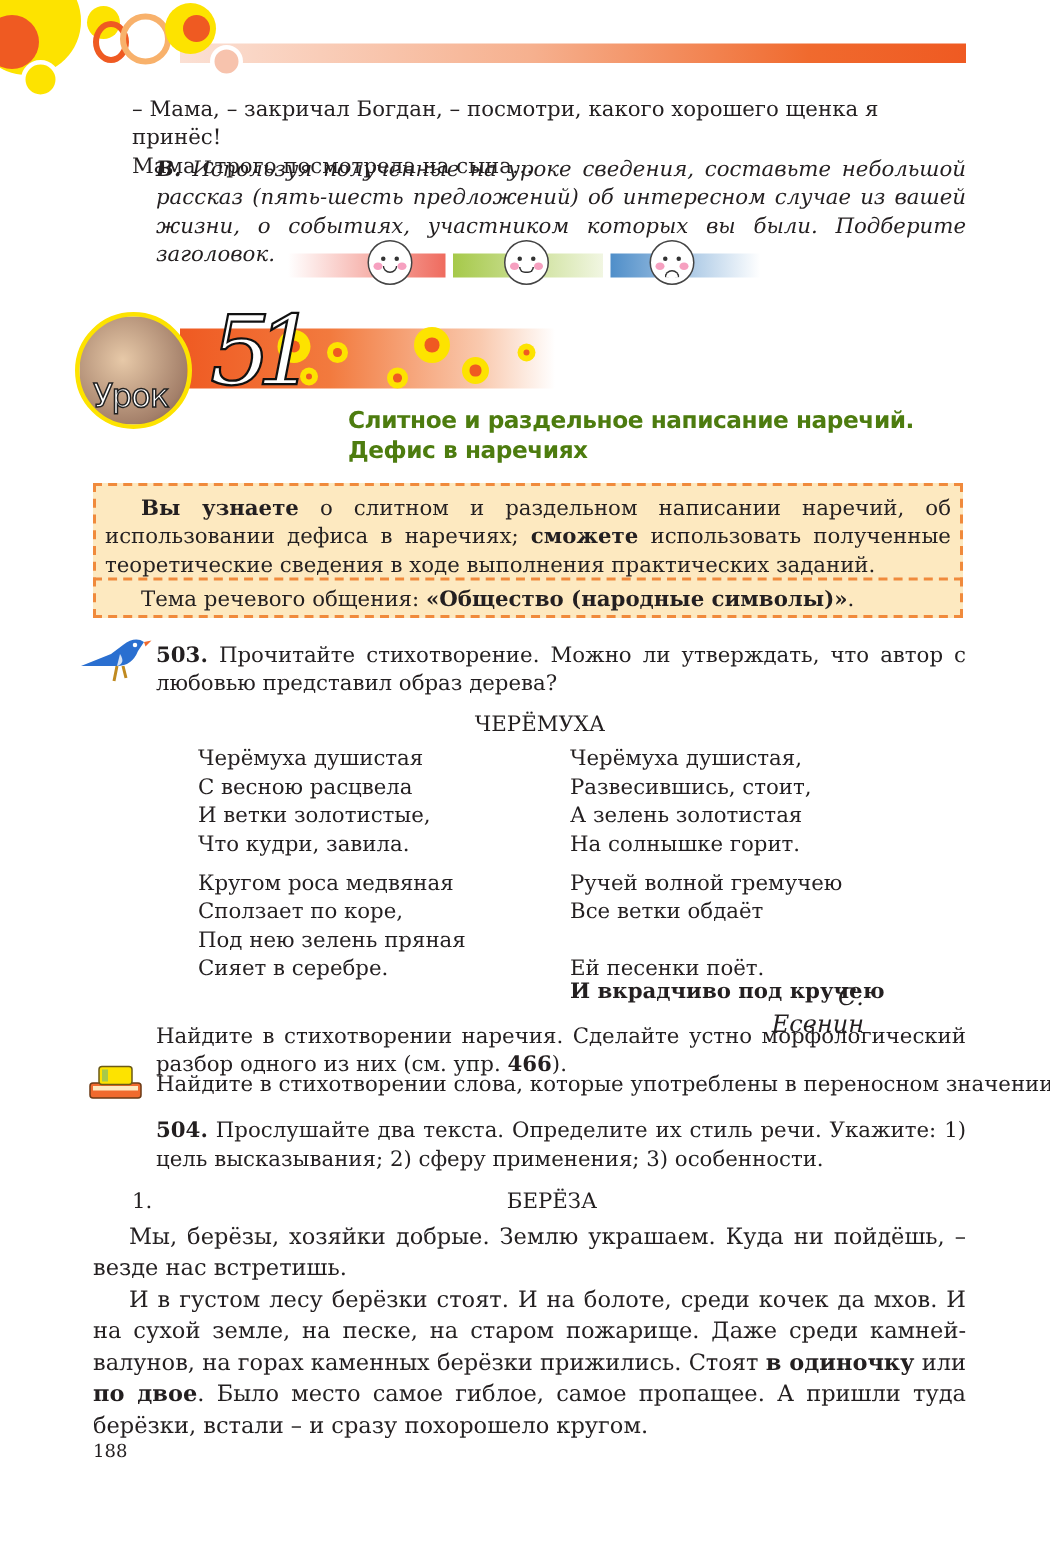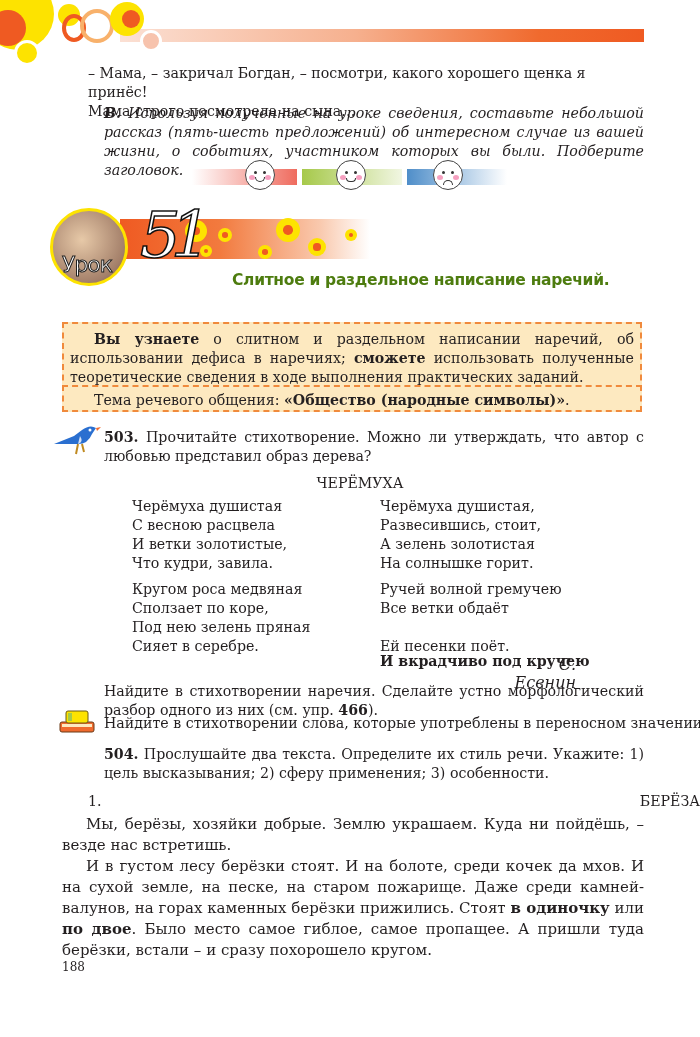--- a/index.html
+++ b/index.html
@@ -108,20 +108,21 @@
   <div class="dot" style="left:218px;top:228px;width:14px;height:14px;"></div>
   <div class="dot" style="left:258px;top:245px;width:14px;height:14px;"></div>
   <div class="dot" style="left:276px;top:218px;width:24px;height:24px;"></div>
   <div class="dot" style="left:308px;top:238px;width:18px;height:18px;"></div>
   <div class="dot" style="left:345px;top:229px;width:12px;height:12px;"></div>
   <div class="abs" id="lesson-photo"></div>
   <div class="abs" id="lesson-word">Урок</div>
   <div class="abs" id="lesson-num">51</div>
   <div class="abs" id="lesson-title">
     <div>Слитное и раздельное написание наречий.</div>
+    <div>Дефис в наречиях</div>
   </div>
 </div>
 
 <div class="abs" id="goals-box"></div>
 <div class="abs" id="goals-divider"></div>
 <div class="abs txt just" style="left:70px;top:330px;width:564px;text-indent:24px;">
   <span class="b">Вы узнаете</span><span> о слитном и раздельном написании наречий, об использовании дефиса в наречиях; </span><span class="b">сможете</span><span> использовать полученные теоретические сведения в ходе выполнения практических заданий.</span>
 </div>
 <div class="abs txt" style="left:94px;top:391px;width:540px;">
   <span>Тема речевого общения: </span><span class="b">«Общество (народные символы)»</span><span>.</span>
@@ -179,21 +180,21 @@
   </svg>
 </div>
 <div class="abs txt" style="left:104px;top:714px;width:545px;white-space:nowrap;">Найдите в стихотворении слова, которые употреблены в переносном значении.</div>
 
 <div class="abs txt just" style="left:104px;top:745px;width:540px;">
   <span class="ex-num">504.</span>
   <span>Прослушайте два текста. Определите их стиль речи. Укажите: 1) цель высказывания; 2) сферу применения; 3) особенности.</span>
 </div>
 
 <div class="abs txt" style="left:88px;top:792px;">1.</div>
-<div class="abs txt" style="left:0;top:792px;width:700px;text-align:right;">
+<div class="abs txt" style="left:0;top:792px;width:700px;text-align:center;">
   <span style="margin-left:36px;">БЕРЁЗА</span>
 </div>
 
 <div class="abs txt just" style="left:62px;top:814px;width:582px;font-size:15px;line-height:21px;text-indent:24px;">Мы, берёзы, хозяйки добрые. Землю украшаем. Куда ни пойдёшь, – везде нас встретишь.</div>
 <div class="abs txt just" style="left:62px;top:856px;width:582px;font-size:15px;line-height:21px;text-indent:24px;">
   <span>И в густом лесу берёзки стоят. И на болоте, среди кочек да мхов. И на сухой земле, на песке, на старом пожарище. Даже среди камней-валунов, на горах каменных берёзки прижились. Стоят </span><span class="b">в одиночку</span><span> или </span><span class="b">по двое</span><span>. Было место самое гиблое, самое пропащее. А пришли туда берёзки, встали – и сразу похорошело кругом.</span>
 </div>
 
 <div class="abs" style="left:62px;top:957px;font-size:12px;line-height:20px;">188</div>
 

